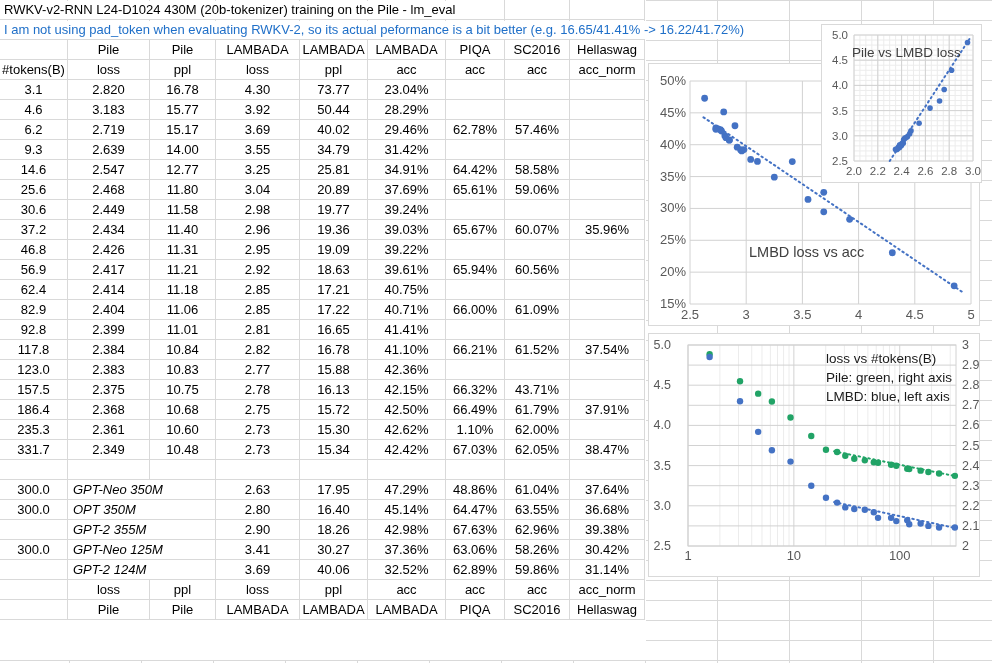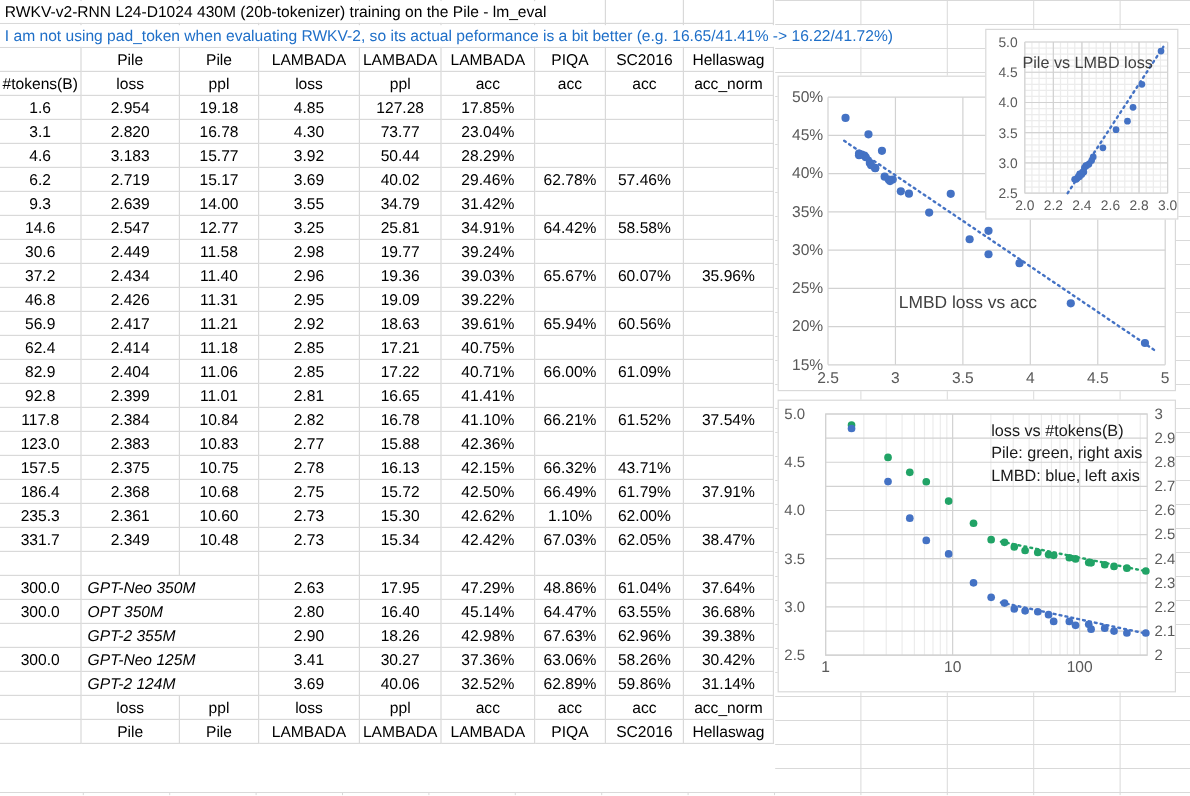--- a/index.html
+++ b/index.html
@@ -71,31 +71,20 @@
         <div class="cell" style="width: 82px;">loss</div>
         <div class="cell" style="width: 66px;">ppl</div>
         <div class="cell" style="width: 84px;">loss</div>
         <div class="cell" style="width: 68px;">ppl</div>
         <div class="cell" style="width: 78px;">acc</div>
         <div class="cell" style="width: 59px;">acc</div>
         <div class="cell" style="width: 65px;">acc</div>
         <div class="cell" style="width: 75px;">acc_norm</div>
       </div>
       <div class="row">
-        <div class="cell" style="width: 68px;">1.6</div>
-        <div class="cell" style="width: 82px;">2.954</div>
-        <div class="cell" style="width: 66px;">19.18</div>
-        <div class="cell" style="width: 84px;">4.85</div>
-        <div class="cell" style="width: 68px;">127.28</div>
-        <div class="cell" style="width: 78px;">17.85%</div>
-        <div class="cell" style="width: 59px;"></div>
-        <div class="cell" style="width: 65px;"></div>
-        <div class="cell" style="width: 75px;"></div>
-      </div>
-      <div class="row">
         <div class="cell" style="width: 68px;">3.1</div>
         <div class="cell" style="width: 82px;">2.820</div>
         <div class="cell" style="width: 66px;">16.78</div>
         <div class="cell" style="width: 84px;">4.30</div>
         <div class="cell" style="width: 68px;">73.77</div>
         <div class="cell" style="width: 78px;">23.04%</div>
         <div class="cell" style="width: 59px;"></div>
         <div class="cell" style="width: 65px;"></div>
         <div class="cell" style="width: 75px;"></div>
       </div>
@@ -134,20 +123,31 @@
       </div>
       <div class="row">
         <div class="cell" style="width: 68px;">14.6</div>
         <div class="cell" style="width: 82px;">2.547</div>
         <div class="cell" style="width: 66px;">12.77</div>
         <div class="cell" style="width: 84px;">3.25</div>
         <div class="cell" style="width: 68px;">25.81</div>
         <div class="cell" style="width: 78px;">34.91%</div>
         <div class="cell" style="width: 59px;">64.42%</div>
         <div class="cell" style="width: 65px;">58.58%</div>
+        <div class="cell" style="width: 75px;"></div>
+      </div>
+      <div class="row">
+        <div class="cell" style="width: 68px;">25.6</div>
+        <div class="cell" style="width: 82px;">2.468</div>
+        <div class="cell" style="width: 66px;">11.80</div>
+        <div class="cell" style="width: 84px;">3.04</div>
+        <div class="cell" style="width: 68px;">20.89</div>
+        <div class="cell" style="width: 78px;">37.69%</div>
+        <div class="cell" style="width: 59px;">65.61%</div>
+        <div class="cell" style="width: 65px;">59.06%</div>
         <div class="cell" style="width: 75px;"></div>
       </div>
       <div class="row">
         <div class="cell" style="width: 68px;">30.6</div>
         <div class="cell" style="width: 82px;">2.449</div>
         <div class="cell" style="width: 66px;">11.58</div>
         <div class="cell" style="width: 84px;">2.98</div>
         <div class="cell" style="width: 68px;">19.77</div>
         <div class="cell" style="width: 78px;">39.24%</div>
         <div class="cell" style="width: 59px;"></div>

